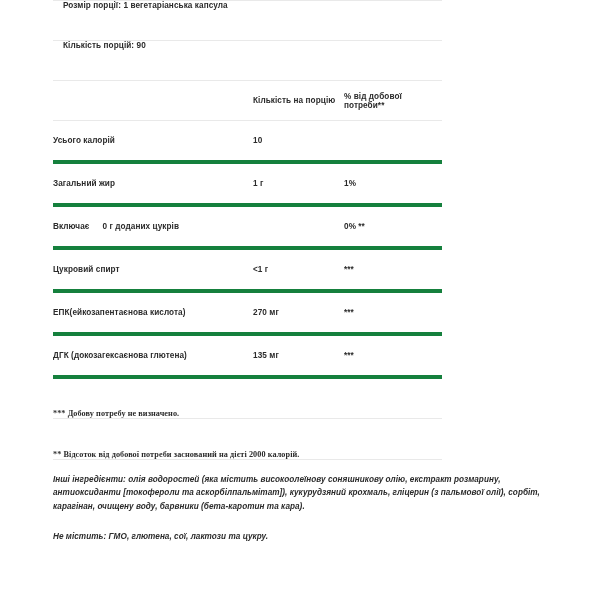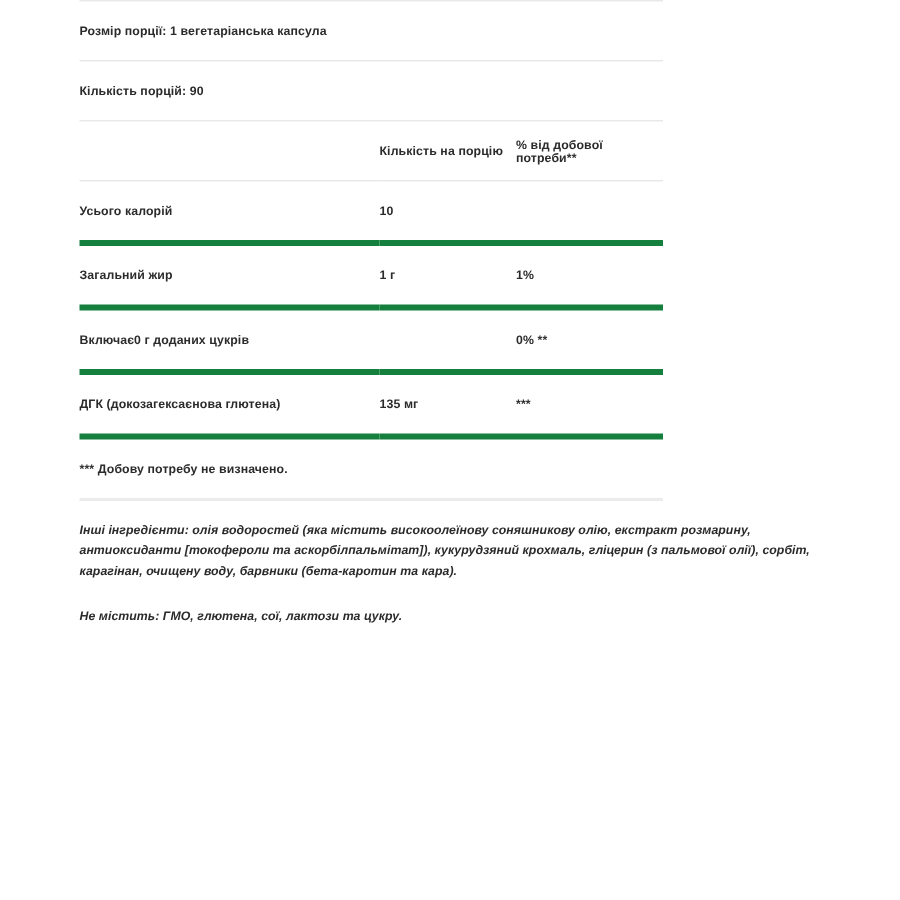--- a/index.html
+++ b/index.html
@@ -26,25 +26,25 @@
   
   .divider {
     height: 1px;
     background: #e9e9e9;
     width: 389px;
   }
 
   
   .serving-row {
     display: flex;
-    align-items: center;
     height: 39px;
     font-size: 8.2px;
     font-weight: 700;
     letter-spacing: 0.01em;
+    margin-left: 10px;
   }
 
   
   .facts-table {
     width: 389px;
     border-collapse: collapse;
     table-layout: fixed;
   }
   .facts-table col.c-name   { width: 200px; }
   .facts-table col.c-amount { width: 91px; }
@@ -63,34 +63,36 @@
   }
   .facts-table thead th {
     border-bottom: 1px solid #e9e9e9;
   }
   .facts-table thead th.c-name-h {
     border-bottom: 1px solid #e9e9e9;
   }
 
   .row-label .indent-label {
     display: inline-block;
+    margin-right: 13px;
   }
 
   .stars {
     letter-spacing: 0.5px;
   }
 
   
   .footnote-row {
     display: flex;
-    align-items: center;
+    align-items: flex-end;
     height: 39px;
     font-size: 8.2px;
     font-weight: 700;
     letter-spacing: 0.01em;
+    font-family: Liberation Serif, serif;
   }
   .footnote-row.last {
     height: 40px;
   }
 
   
   .para-block {
     width: 496px;
   }
   .para {
@@ -146,33 +148,46 @@
         <td class="row-label">Загальний жир</td>
         <td>1 г</td>
         <td class="stars">1%</td>
       </tr>
       <tr>
         <td class="row-label"><span class="indent-label">Включає</span><span>0 г доданих цукрів</span></td>
         <td></td>
         <td class="stars">0% **</td>
       </tr>
       <tr>
+        <td class="row-label">Цукровий спирт</td>
+        <td>&lt;1 г</td>
+        <td class="stars">***</td>
+      </tr>
+      <tr>
+        <td class="row-label">ЕПК(ейкозапентаєнова кислота)</td>
+        <td>270 мг</td>
+        <td class="stars">***</td>
+      </tr>
+      <tr>
         <td class="row-label">ДГК (докозагексаєнова глютена)</td>
         <td>135 мг</td>
         <td class="stars">***</td>
       </tr>
     </tbody>
   </table>
 
   <div class="footnote-row">
     <span>*** Добову потребу не визначено.</span>
   </div>
 
   <div class="divider"></div>
 
+  <div class="footnote-row last">
+    <span>** Відсоток від добової потреби заснований на дієті 2000 калорій.</span>
+  </div>
 
   <div class="divider"></div>
 
   <div class="para-block">
     <p class="para ingredients">Інші інгредієнти: олія водоростей (яка містить високоолеїнову соняшникову олію, екстракт розмарину, антиоксиданти [токофероли та аскорбілпальмітат]), кукурудзяний крохмаль, гліцерин (з пальмової олії), сорбіт, карагінан, очищену воду, барвники (бета-каротин та кара).</p>
     <p class="para free-from">Не містить: ГМО, глютена, сої, лактози та цукру.</p>
 
   </div>
 
 </div>

